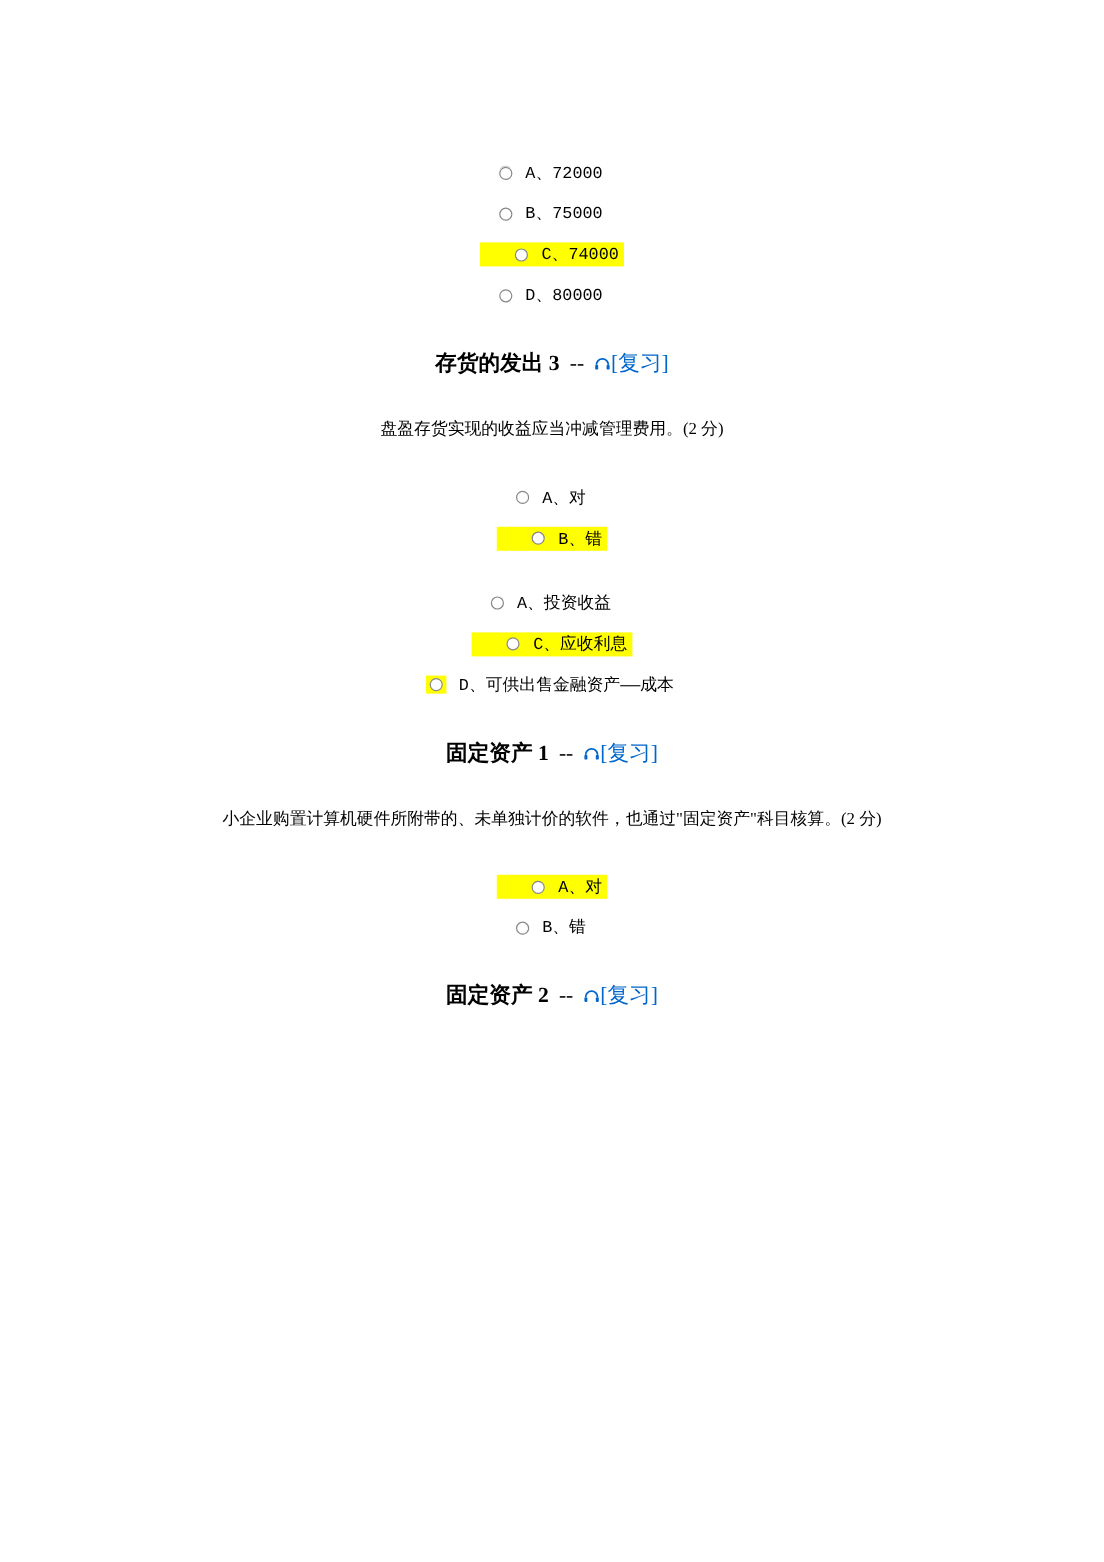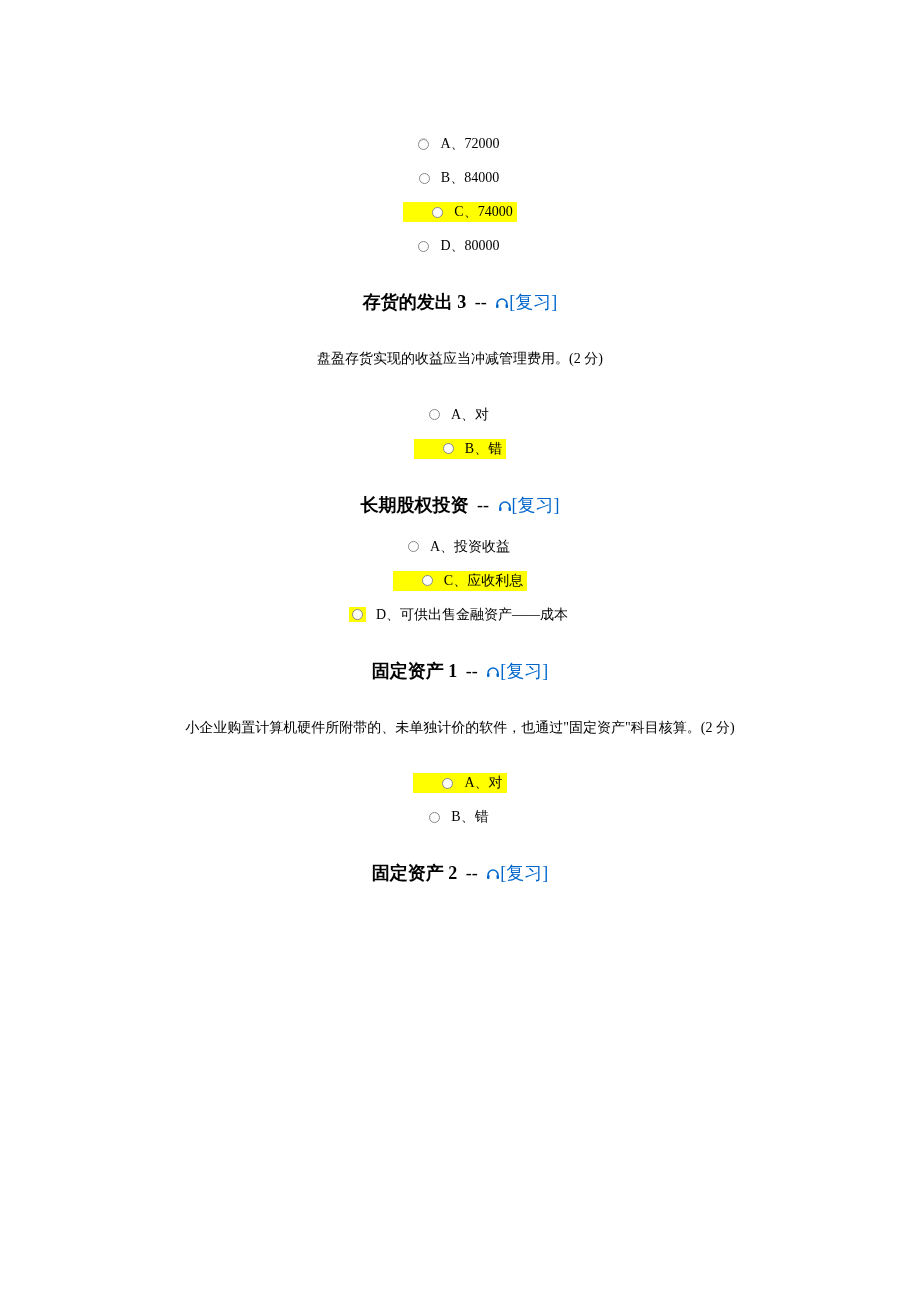--- a/index.html
+++ b/index.html
@@ -22,20 +22,21 @@
     .question-text .last-line {
       display: block;
       text-align: center;
     }
     .options {
       display: flex;
       flex-direction: column;
       align-items: center;
       gap: 14px;
       margin: 14px 0 34px 0;
+      font-family: Liberation Mono, monospace;
     }
     .option {
       display: inline-flex;
       align-items: center;
       gap: 10px;
       padding: 1px 4px 1px 1px;
     }
     .option.highlight {
       background: #ffff00;
       padding-left: 28px;
@@ -95,21 +96,21 @@
           </svg>
       </span>
       <span>A、72000</span>
     </div>
     <div class="option">
       <span class="radio">
         <svg width="13" height="13" viewBox="0 0 13 13">
             <circle cx="6.5" cy="6.5" r="5" fill="#fff" stroke="#888" stroke-width="1"></circle>
           </svg>
       </span>
-      <span>B、84000</span>
+      <span>B、75000</span>
     </div>
     <div class="option highlight">
       <span class="radio">
         <svg width="13" height="13" viewBox="0 0 13 13">
             <circle cx="6.5" cy="6.5" r="5" fill="#fff" stroke="#888" stroke-width="1"></circle>
           </svg>
       </span>
       <span>C、74000</span>
     </div>
     <div class="option">
@@ -149,33 +150,20 @@
     <div class="option highlight">
       <span class="radio">
         <svg width="13" height="13" viewBox="0 0 13 13">
             <circle cx="6.5" cy="6.5" r="5" fill="#fff" stroke="#888" stroke-width="1"></circle>
           </svg>
       </span>
       <span>B、错</span>
     </div>
   </div>
 
-  <div class="section-title">
-    <span>长期股权投资</span>
-    <span class="dash">--</span>
-    <a class="headphone-link" href="#">
-      <span class="headphone-icon">
-        <svg width="14" height="12" viewBox="0 0 14 12">
-            <path d="M2 7 A5 5 0 0 1 12 7" stroke="#0066cc" stroke-width="1.5" fill="none"></path>
-            <rect x="1" y="7" width="2.5" height="4" rx="1" fill="#0066cc"></rect>
-            <rect x="10.5" y="7" width="2.5" height="4" rx="1" fill="#0066cc"></rect>
-          </svg>
-      </span><span>[复习]</span>
-    </a>
-  </div>
 
   <div class="options">
     <div class="option">
       <span class="radio">
         <svg width="13" height="13" viewBox="0 0 13 13">
             <circle cx="6.5" cy="6.5" r="5" fill="#fff" stroke="#888" stroke-width="1"></circle>
           </svg>
       </span>
       <span>A、投资收益</span>
     </div>

